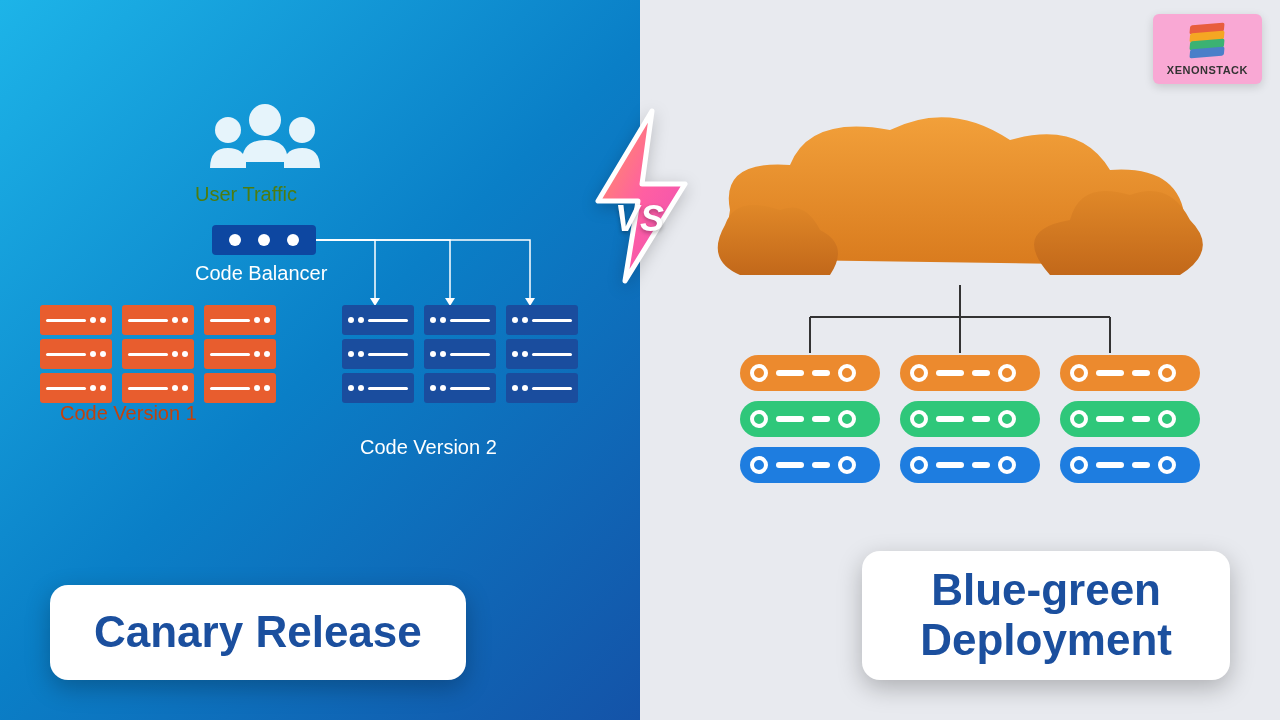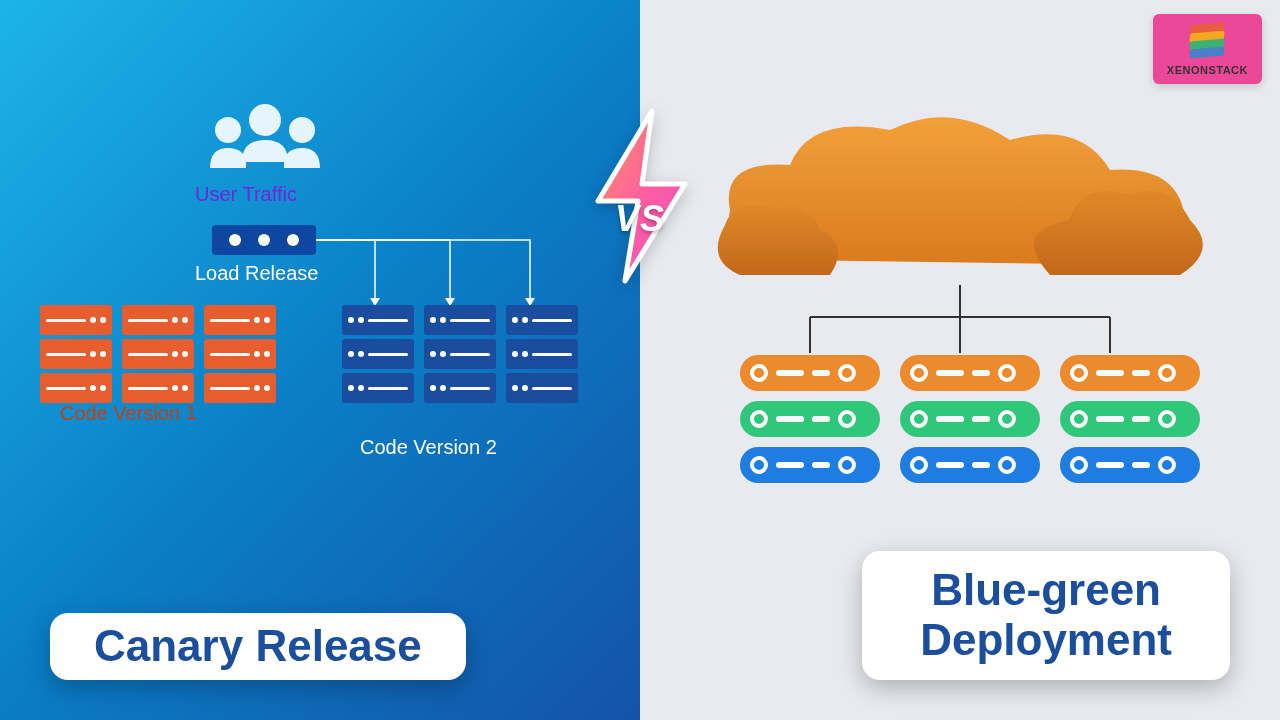--- a/index.html
+++ b/index.html
@@ -18,21 +18,21 @@
 }
 .right-panel {
   position: absolute;
   right: 0; top: 0;
   width: 640px; height: 720px;
   background: #e8eaef;
 }
 .brand-badge {
   position: absolute;
   top: 14px; right: 18px;
-  background: #ec4899;
+  background: #f9a8d4;
   border-radius: 6px;
   padding: 10px 14px 8px;
   box-shadow: 0 3px 10px rgba(0,0,0,0.15);
   text-align: center;
   z-index: 20;
 }
 .brand-logo { width: 38px; height: 38px; margin: 0 auto 2px; position: relative; }
 .brand-logo div { position: absolute; left: 50%; transform: translateX(-50%) skewX(-10deg) rotate(-5deg); width: 34px; height: 9px; border-radius: 2px; }
 .brand-logo .l1 { top: 0; background: #e85d3d; }
 .brand-logo .l2 { top: 8px; background: #f5a623; }
@@ -61,34 +61,34 @@
   text-shadow: 0 2px 4px rgba(0,0,0,0.3);
   letter-spacing: 1px;
   margin-top: 21px;
 }
 
 .title-card {
   position: absolute;
   bottom: 40px;
   background: #fff;
   border-radius: 18px;
-  padding: 8px 44px;
+  padding: 22px 44px;
   font-size: 44px;
   font-weight: 700;
   color: #1b4f9e;
   box-shadow: 0 8px 24px rgba(0,0,0,0.25);
   text-align: center;
   line-height: 1.15;
 }
 .title-left { left: 50px; }
 .title-right { right: 50px; padding: 14px 58px; }
 
 
 .users-icon { position: absolute; left: 200px; top: 100px; width: 130px; height: 80px; }
-.user-traffic-label { position: absolute; left: 195px; top: 183px; color: #6d28d9; font-size: 20px; }
+.user-traffic-label { position: absolute; left: 195px; top: 183px; color: #4d7c0f; font-size: 20px; }
 .load-balancer-box {
   position: absolute; left: 212px; top: 225px;
   width: 104px; height: 30px;
   background: #0d47a1;
   border-radius: 4px;
   display: flex; align-items: center; justify-content: space-around;
   padding: 0 8px;
 }
 .lb-dot { width: 12px; height: 12px; border-radius: 50%; background: #fff; }
 .load-balancer-label { position: absolute; left: 195px; top: 262px; color: #fff; font-size: 20px; }
@@ -174,21 +174,21 @@
     <path d="M 84 68 L 84 62 Q 86 48 102 48 Q 120 48 120 68 Z"></path>
   </g>
 </svg>
 <div class="user-traffic-label">User Traffic</div>
 
 <div class="load-balancer-box">
   <div class="lb-dot"></div>
     <div class="lb-dot"></div>
     <div class="lb-dot"></div>
 </div>
-<div class="load-balancer-label">Load Release</div>
+<div class="load-balancer-label">Code Balancer</div>
 
 <svg class="arrows">
   <g stroke="#fff" stroke-width="1.5" fill="none">
     <path d="M 316 240 L 375 240 L 375 300"></path>
     <path d="M 316 240 L 450 240 L 450 300"></path>
     <path d="M 316 240 L 530 240 L 530 300"></path>
   </g>
   <g fill="#fff">
     <path d="M 370 298 L 380 298 L 375 306 Z"></path>
     <path d="M 445 298 L 455 298 L 450 306 Z"></path>

